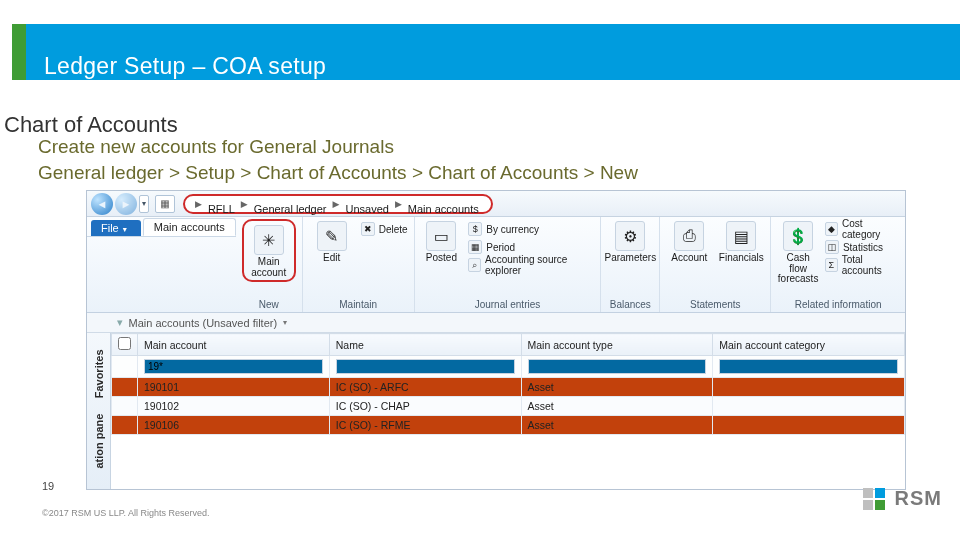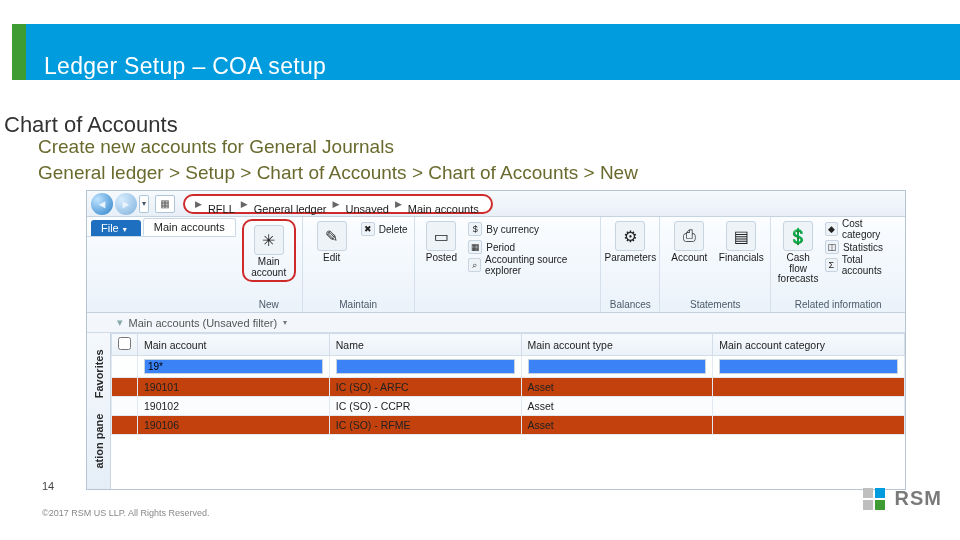--- a/index.html
+++ b/index.html
@@ -49,21 +49,21 @@
   
   .grid-wrap { position:relative; height: calc(100% - 26px - 96px - 20px); display:flex; }
   .favorites-rail { width:24px; background:linear-gradient(#f4f8fc,#e5eef7); border-right:1px solid #c7d4e2; display:flex; align-items:flex-start; justify-content:center; }
   .favorites-rail .rot { transform: rotate(-90deg); transform-origin: center; font-size:11px; color:#2a2a2a; white-space:nowrap; margin-top:70px; font-weight:600; }
   .grid { flex:1; overflow:hidden; background:#fff; }
   table.tbl { width:100%; border-collapse:collapse; font-size:10.5px; }
   table.tbl th { background:linear-gradient(#f7fafe,#eaf1f8); border:1px solid #d3dde8; padding:3px 6px; text-align:left; font-weight:400; color:#222; }
   table.tbl td { border:1px solid #e2e9f1; padding:3px 6px; color:#222; }
   .chk-col { width:22px; text-align:center; }
   .filter-row td { background:#fdfefe; }
-  .filter-row input { width:100%; border:1px solid #c6d3e1; font-size:10px; padding:1px 3px; background:#3b82f6; }
+  .filter-row input { width:100%; border:1px solid #c6d3e1; font-size:10px; padding:1px 3px; background:#0369a1; }
   tr.data-row td { background:#c2410c; }
   tr.data-row:nth-child(odd) td { background:#fafcfe; }
   
   .page-num { position:absolute; left:42px; bottom:48px; font-size:11px; color:#444; }
   .copyright { position:absolute; left:42px; bottom:22px; font-size:9px; color:#888;text-align:center; }
   .logo { position:absolute; right:18px; bottom:30px; display:flex; align-items:flex-end; gap:10px; }
   .logo-squares { display:grid; grid-template-columns:10px 10px; grid-template-rows:10px 10px; gap:2px; }
   .sq-gray { background:#bfbfbf; }
   .sq-blue { background:#009cde; }
   .sq-green { background:#3f9c35; }
@@ -164,20 +164,21 @@
                 <div class="sml-btn">
                     <div class="ic">▦</div>
                     <span>Period</span>
                   </div>
                 <div class="sml-btn">
                     <div class="ic">⌕</div>
                     <span>Accounting source explorer</span>
                   </div>
               </div>
             </div>
+            <div class="rgroup-title">Journal entries</div>
           </div>
 
           <div class="rgroup">
             <div class="btns-row">
               <div class="big-btn">
                 <div class="ic">⚙</div>
                 <div class="lb">Parameters</div>
               </div>
             </div>
             <div class="rgroup-title">Balances</div>
@@ -262,39 +263,39 @@
             <tr class="data-row">
               <td class="chk-col"></td>
               <td>190101</td>
               <td>IC (SO) - ARFC</td>
               <td>Asset</td>
               <td></td>
             </tr>
             <tr class="data-row">
               <td class="chk-col"></td>
               <td>190102</td>
-              <td>IC (SO) - CCPR</td>
+              <td>IC (SO) - CHAP</td>
               <td>Asset</td>
               <td></td>
             </tr>
             <tr class="data-row">
               <td class="chk-col"></td>
               <td>190106</td>
               <td>IC (SO) - RFME</td>
               <td>Asset</td>
               <td></td>
             </tr>
           </tbody>
         </table>
       </div>
     </div>
 
   </div>
 
-  <div class="page-num">14</div>
+  <div class="page-num">19</div>
   <div class="copyright">©2017 RSM US LLP. All Rights Reserved.</div>
 
   <div class="logo">
     <div class="logo-squares">
       <div class="sq-gray"></div>
       <div class="sq-blue"></div>
       <div class="sq-gray"></div>
       <div class="sq-green"></div>
     </div>
     <div class="logo-text">RSM</div>

